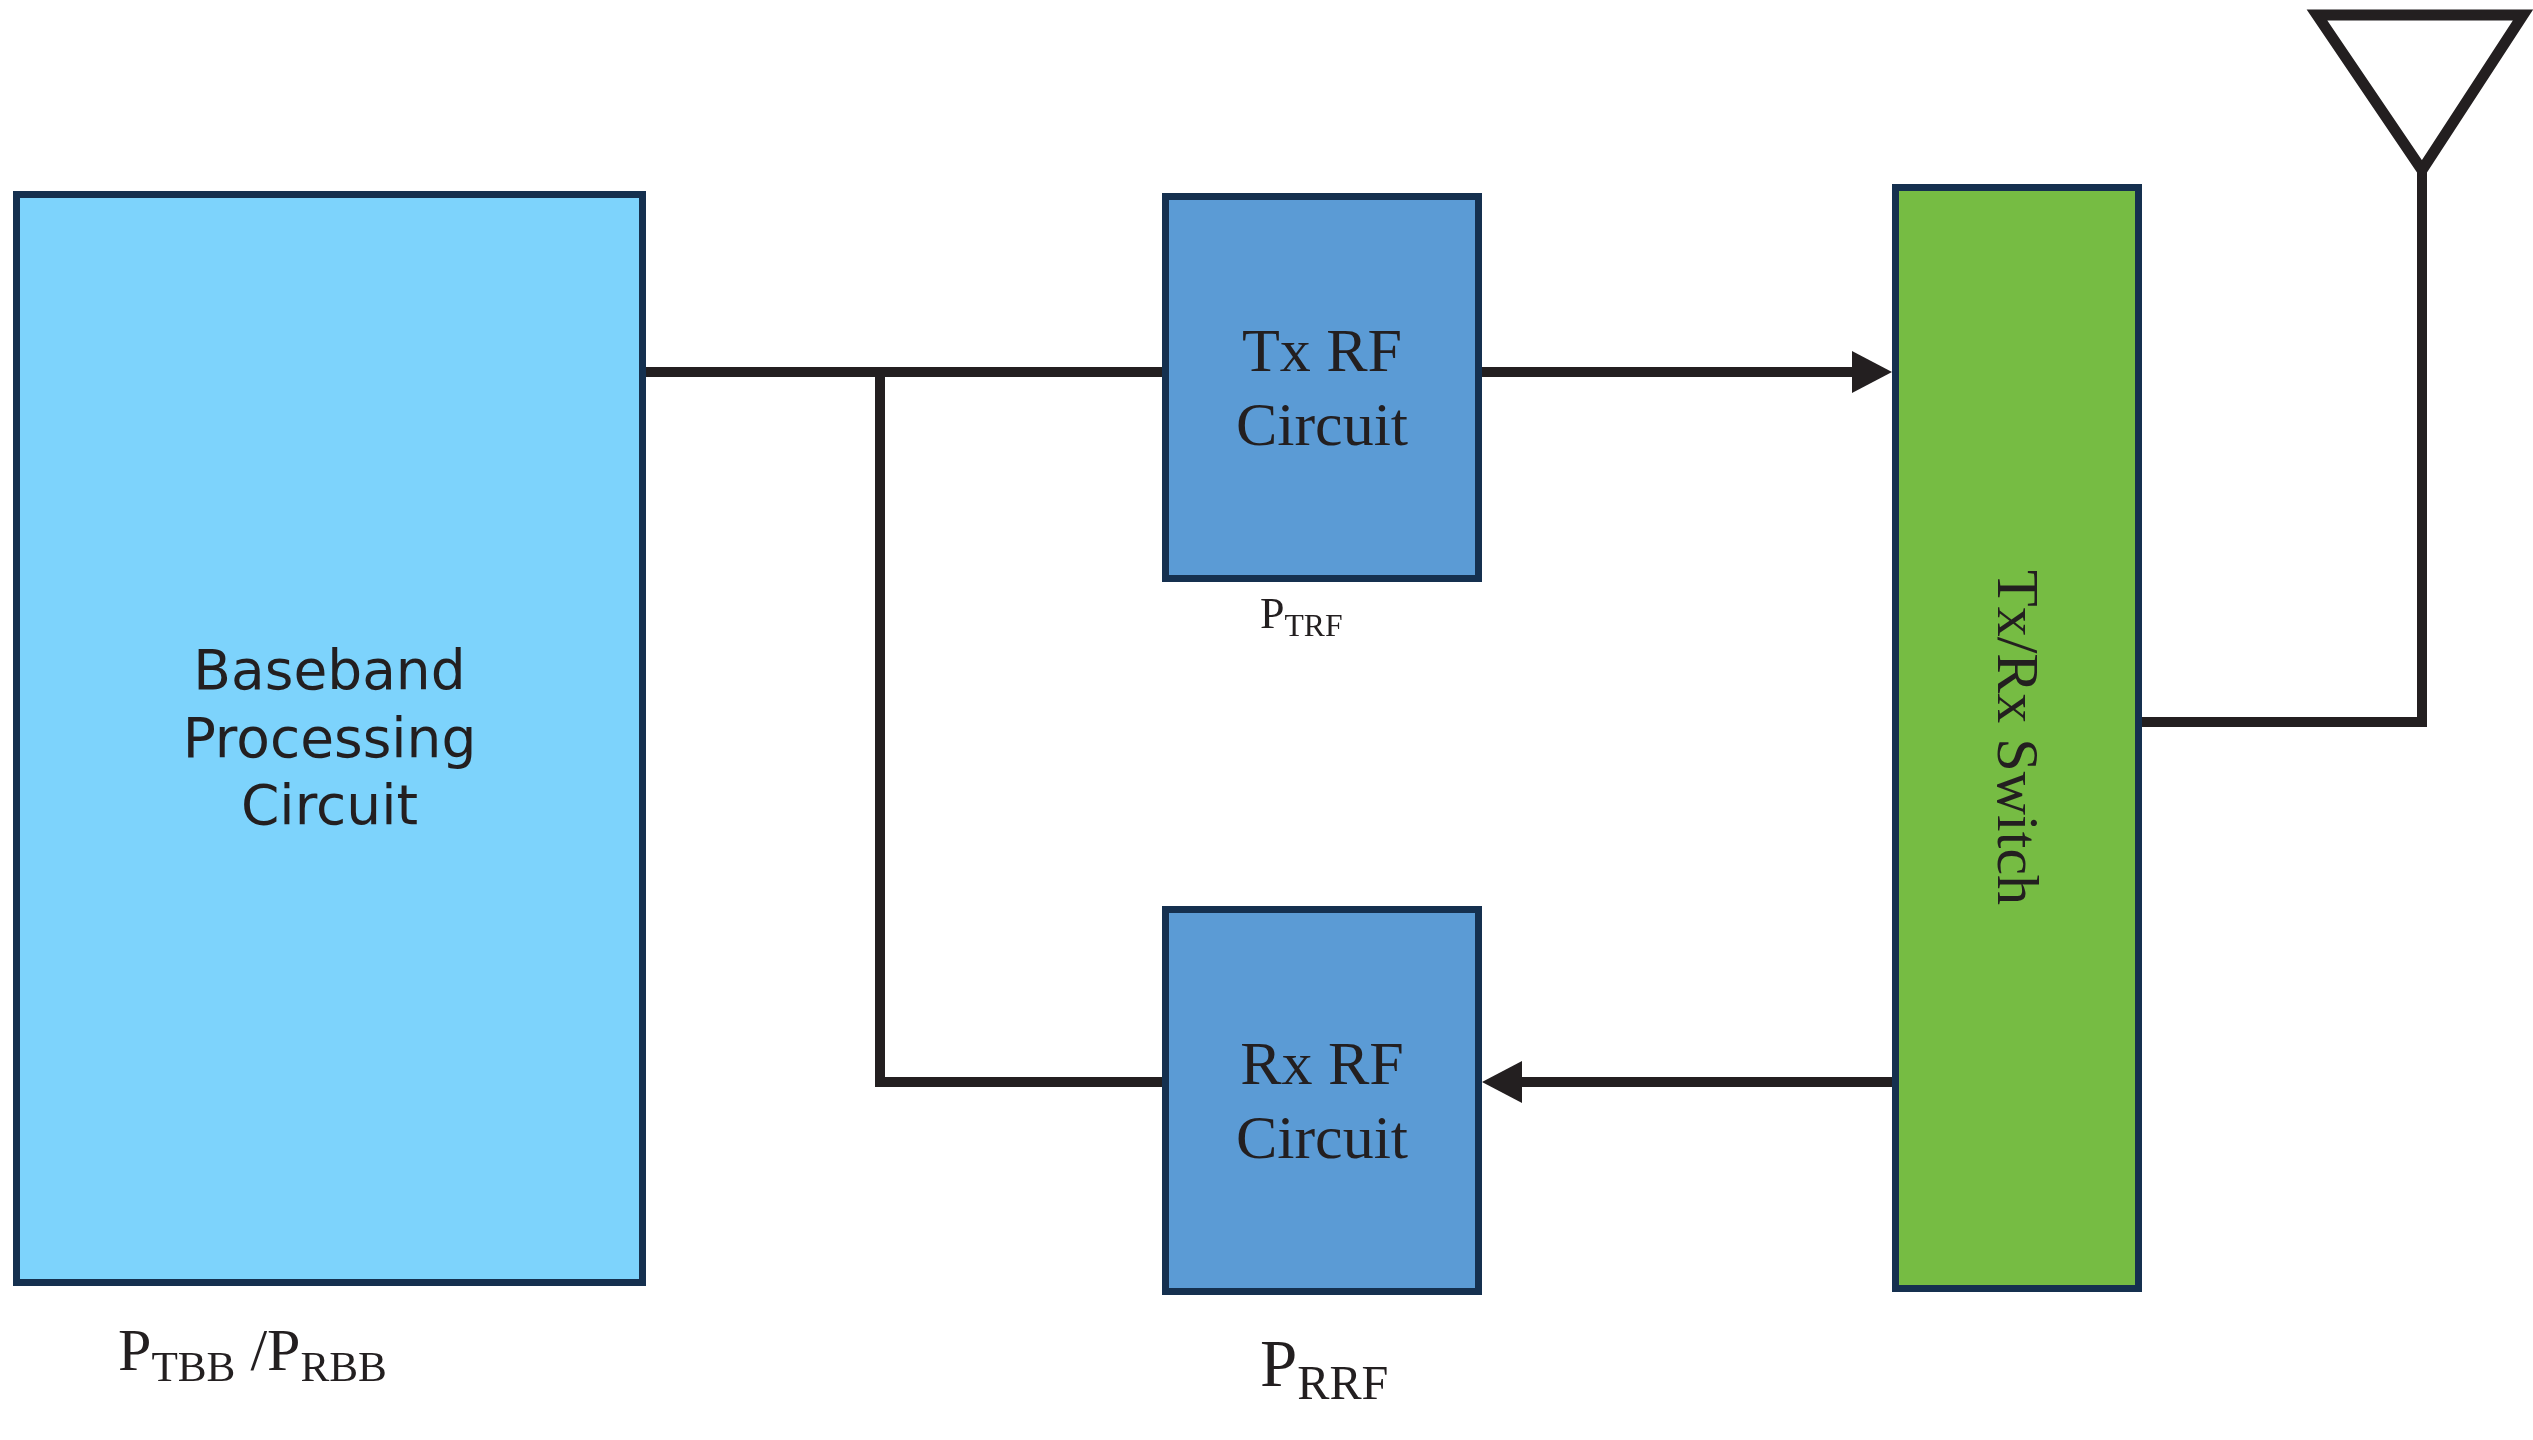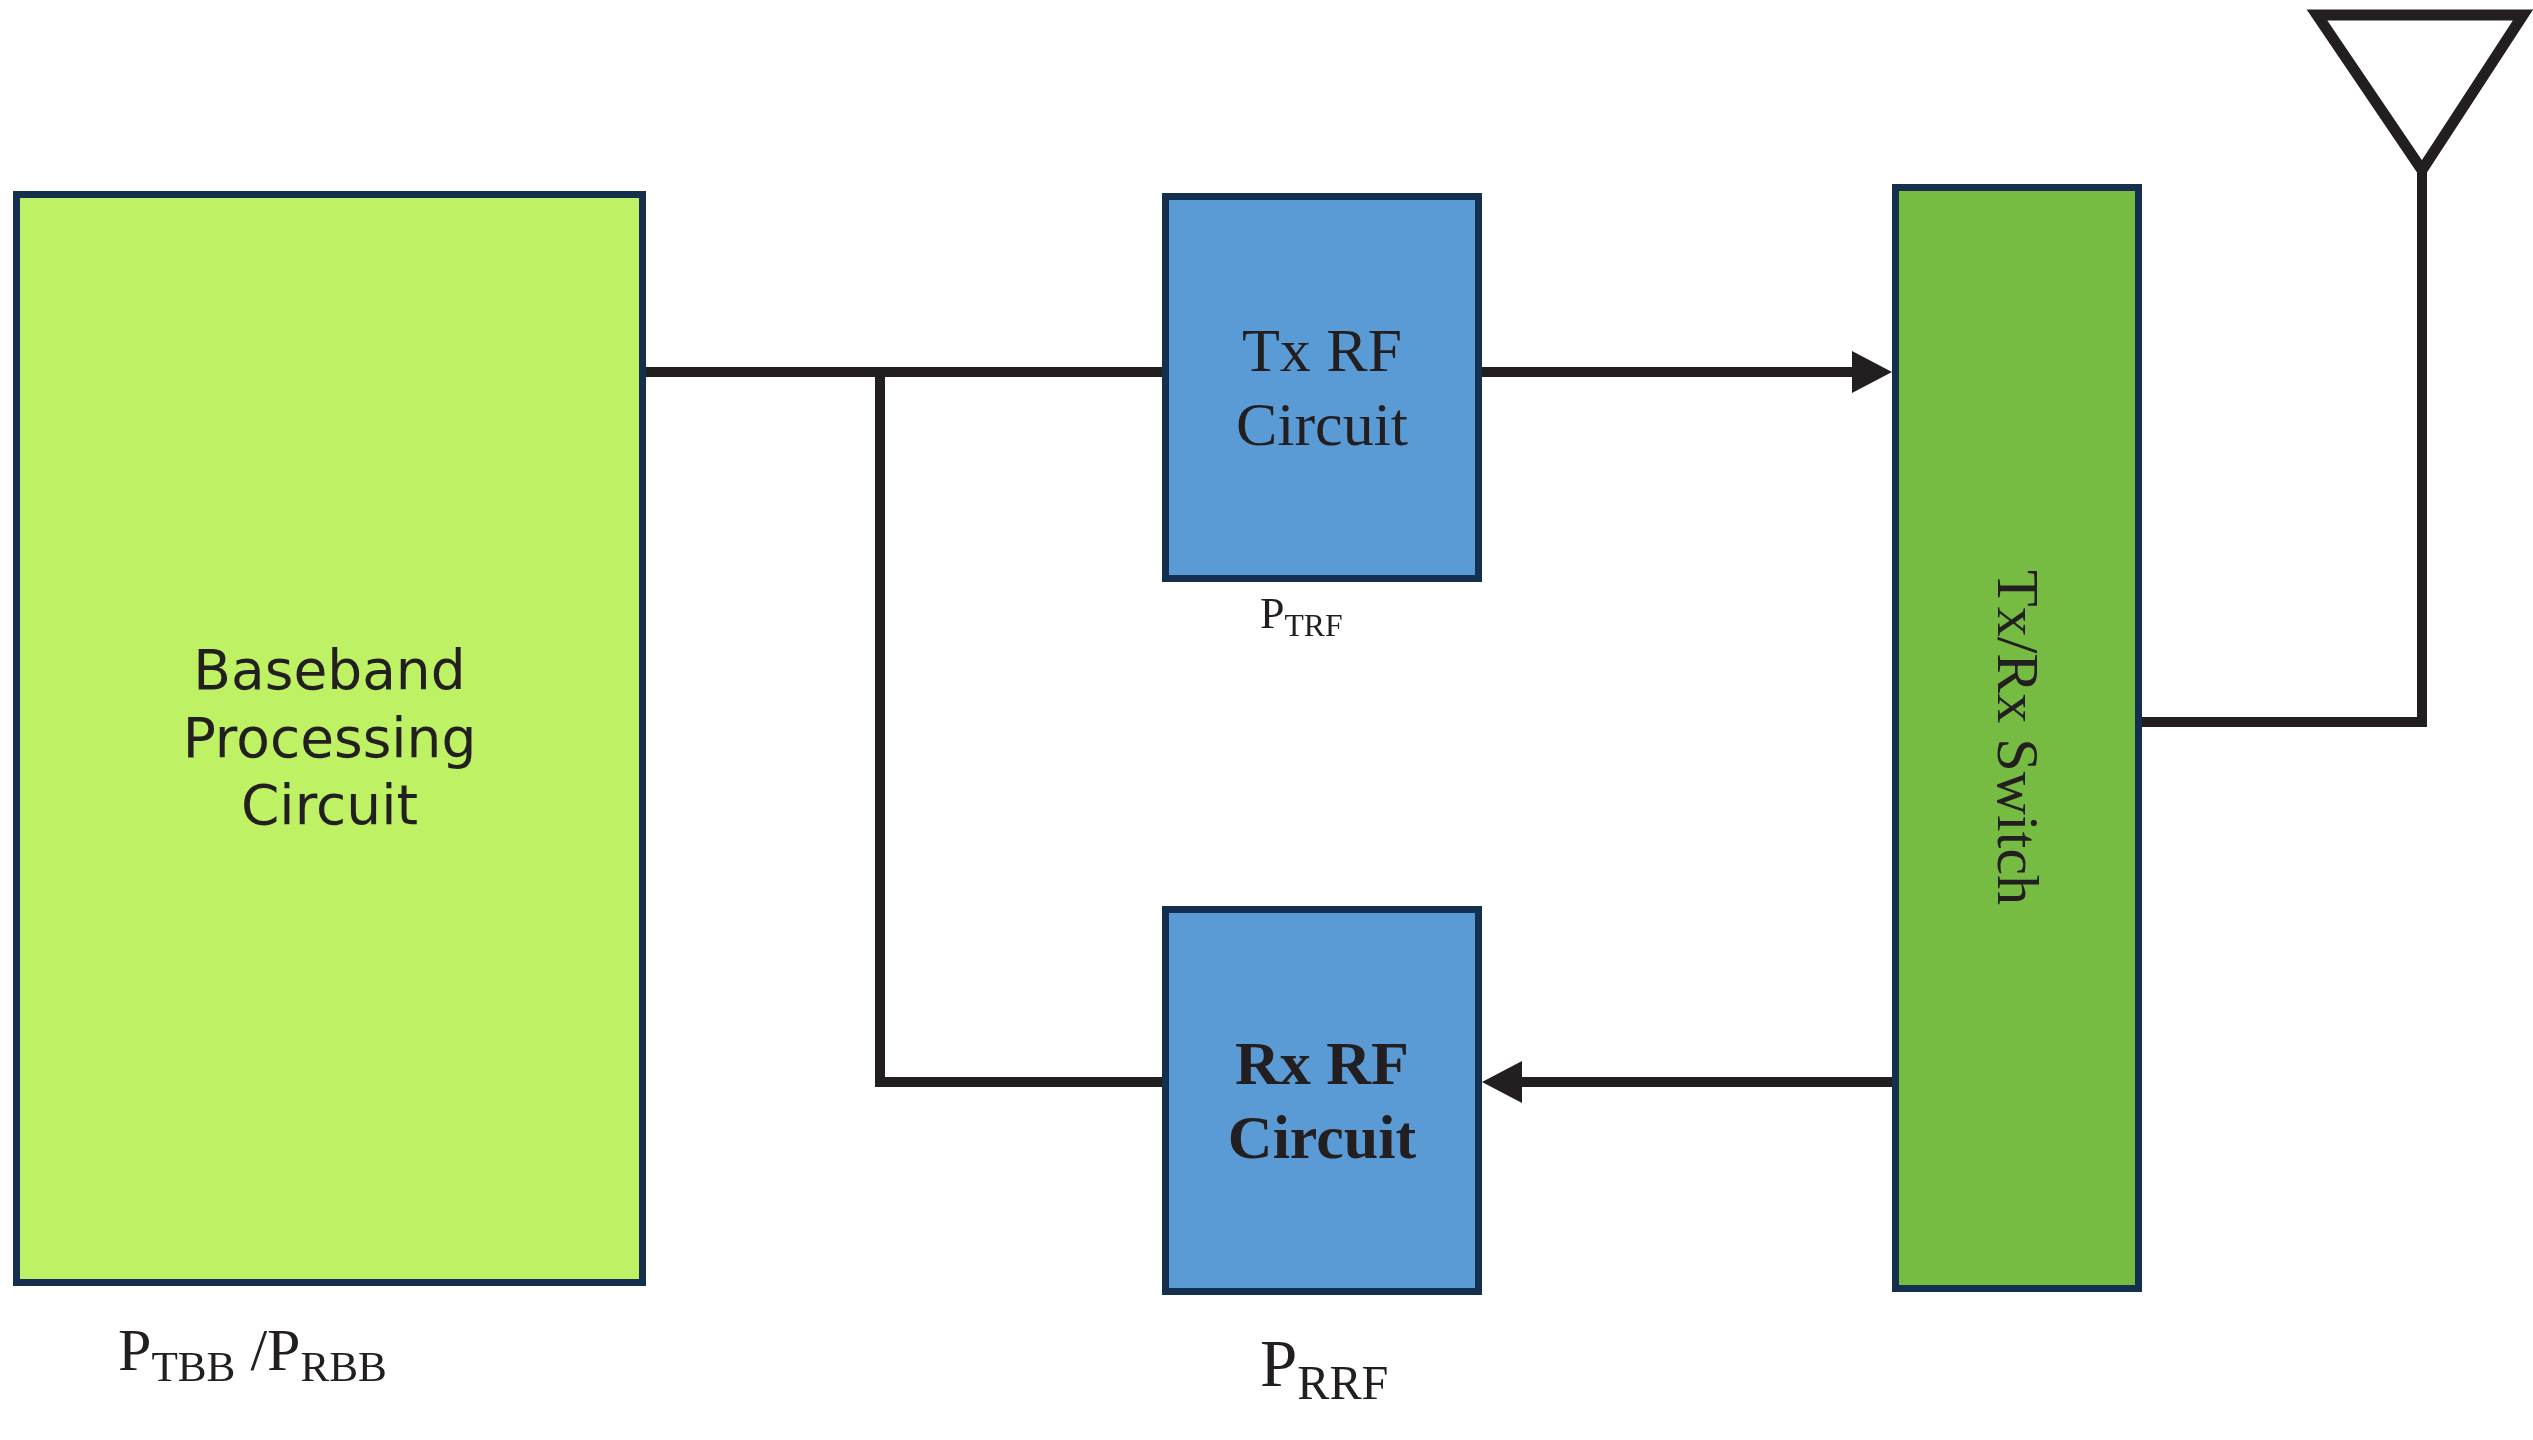--- a/index.html
+++ b/index.html
@@ -33,21 +33,21 @@
     align-items: center;
     justify-content: center;
     text-align: center;
     margin-top: 8px;
   }
   .block-baseband {
     left: 13px;
     top: 183px;
     width: 633px;
     height: 1095px;
-    background: #bef264;
+    background: #7dd3fc;
     border: 7px solid #15304F;
   }
   .block-baseband .block-label {
     font-family: "DejaVu Sans", sans-serif;
     font-size: 55px;
     line-height: 1.23;
     color: #231F20;
     font-weight: 400;
     letter-spacing: 0px;
   }
@@ -59,21 +59,20 @@
     background: #5B9BD5;
     border: 7px solid #15304F;
   }
   .block-rxrf {
     left: 1162px;
     top: 898px;
     width: 320px;
     height: 389px;
     background: #5B9BD5;
     border: 7px solid #15304F;
-    font-weight: bold;
   }
   .block-txrf .block-label,
   .block-rxrf .block-label {
     font-family: "Liberation Serif", "DejaVu Serif", serif;
     font-size: 62px;
     line-height: 1.18;
     color: #231F20;
   }
   .block-switch {
     left: 1892px;

